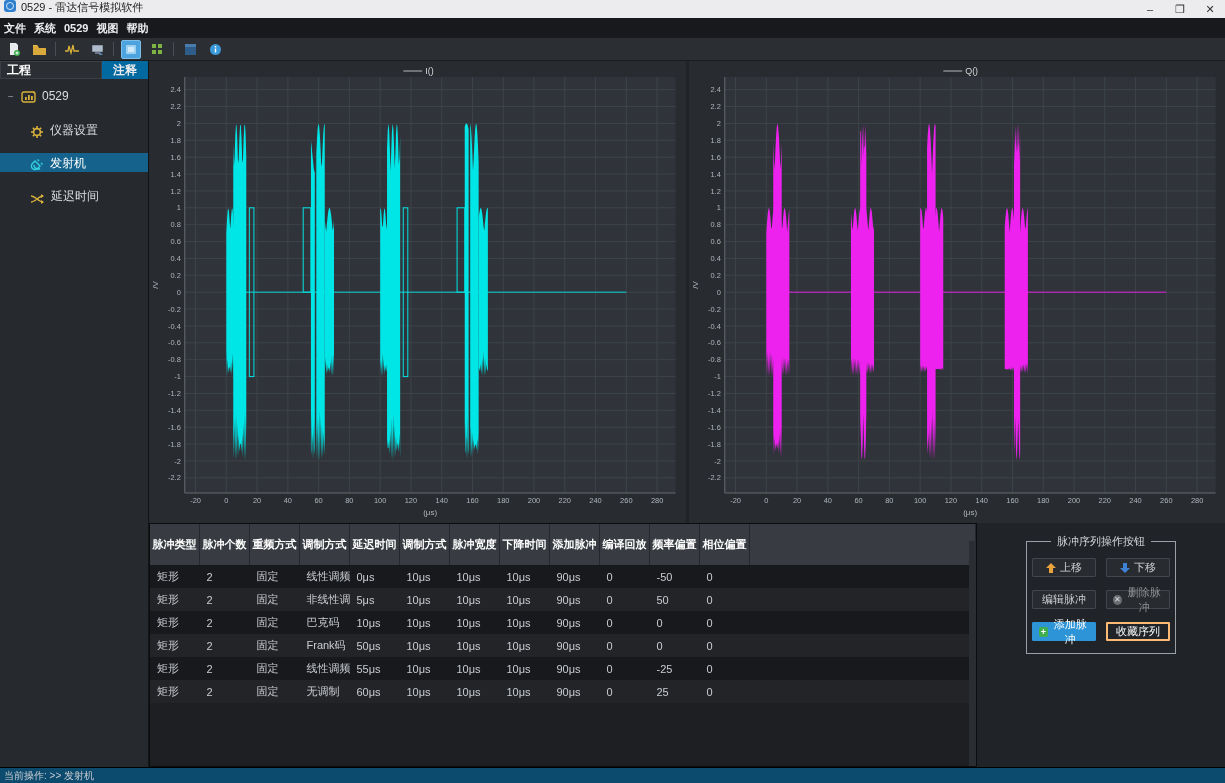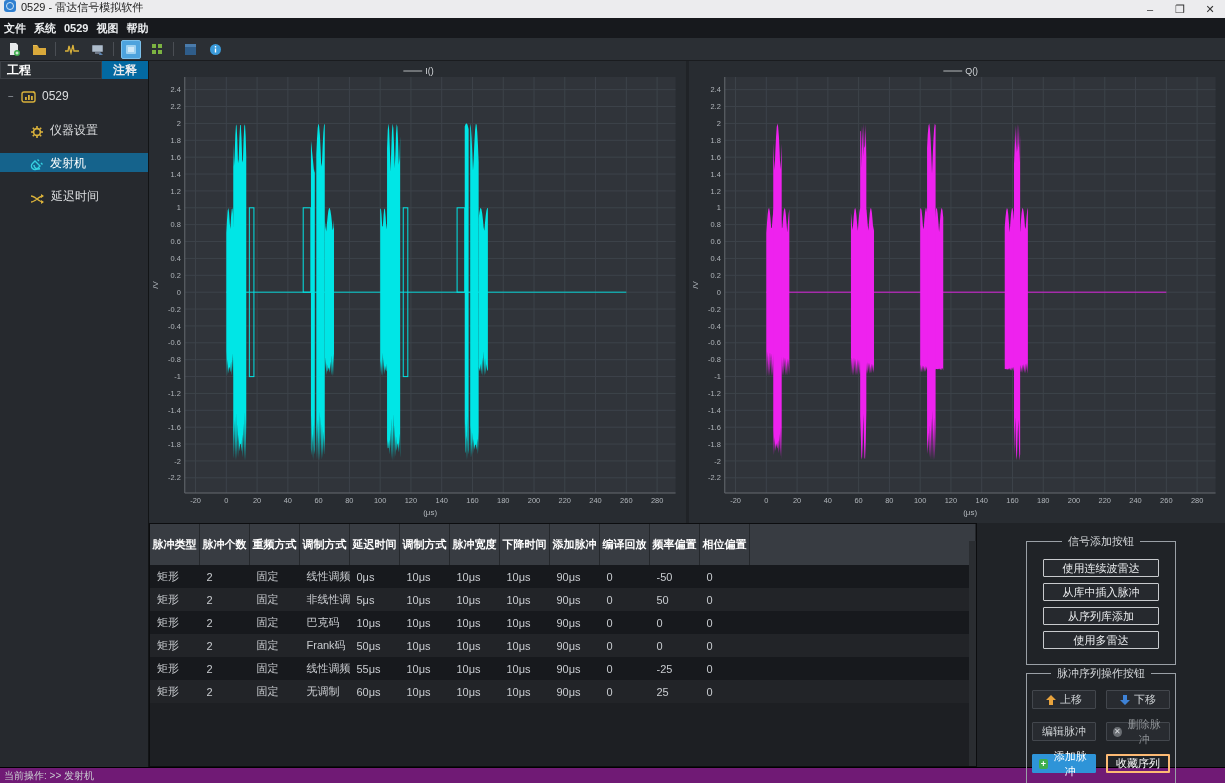--- a/index.html
+++ b/index.html
@@ -66,21 +66,21 @@
   .obtn{height:19px;background:#282b30;border:1px solid #43474d;color:#cfd3d6;font-size:11px;
         display:flex;align-items:center;justify-content:center;gap:4px;border-radius:1px;}
   .obtn.disabled{color:#8e9296;}
   .obtn.add{background:#2e94d8;border-color:#2e94d8;color:#fff;}
   .obtn.fav{background:transparent;border:2px solid #fdba74;color:#fff;}
   .circle-x{width:10px;height:10px;border-radius:50%;background:#6a6e73;color:#d8dadd;
             font-size:8px;line-height:10px;text-align:center;display:inline-block;}
   .plus-sq{width:10px;height:10px;border-radius:2px;background:#3fae4e;color:#fff;
            font-size:9px;line-height:10px;text-align:center;display:inline-block;font-weight:bold;}
   
-  .statusbar{height:15px;background:#701a75;border-top:1px solid #000;color:#c9ccd0;
+  .statusbar{height:15px;background:#0c4a6e;border-top:1px solid #000;color:#c9ccd0;
              font-size:10px;line-height:15px;padding-left:4px;flex:0 0 auto;}
 </style>
 </head>
 <body>
 
 <div class="app">
 
   <div class="titlebar">
     <span class="appicon">
         <span></span>
@@ -529,27 +529,20 @@
                   <td>25</td>
                   <td>0</td>
                   <td></td>
                 </tr>
               </tbody>
           </table>
           <div class="vscroll"></div>
         </div>
 
         <div class="right-panel">
-          <div class="groupbox">
-            <div class="gtitle">信号添加按钮</div>
-            <button class="gbtn">使用连续波雷达</button>
-            <button class="gbtn">从库中插入脉冲</button>
-            <button class="gbtn">从序列库添加</button>
-            <button class="gbtn">使用多雷达</button>
-          </div>
 
           <div class="groupbox">
             <div class="gtitle">脉冲序列操作按钮</div>
             <div class="ops-grid">
               <button class="obtn">
                 <svg width="10" height="10" viewBox="0 0 10 10">
                     <path d="M5 0L10 5H7v5H3V5H0z" fill="#e8a33d"></path>
                   </svg>
                 <span>上移</span>
               </button>

